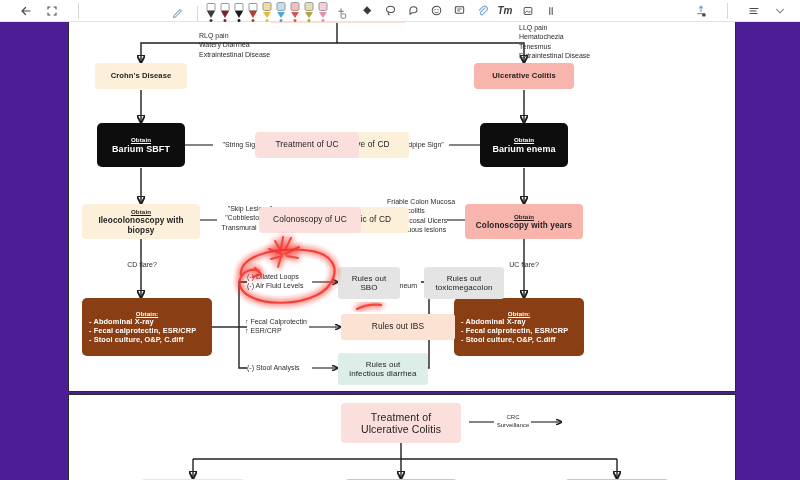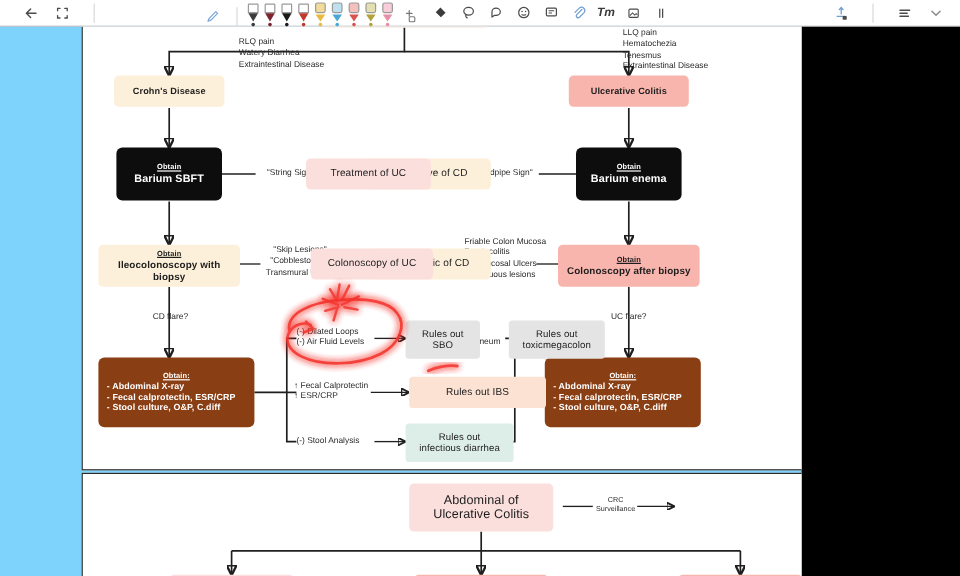--- a/index.html
+++ b/index.html
@@ -42,22 +42,22 @@
   .pen .dot { position:absolute; left:50%; transform:translateX(-50%); bottom:0px; width:3px;height:3px;border-radius:50%; }
   .pen.hl .body { height:9px; border-radius:2px; }
 
   .tb-tools { display:flex; align-items:center; gap:7px; margin-left:10px; }
   .tb-right { margin-left:auto; display:flex; align-items:center; gap:10px; padding-right:12px; }
 
   svg.ic { display:block; }
 
   
   #canvas {
-    position:absolute; left:0; top:22px; width:668px; height:458px;
-    background:#7dd3fc; overflow:hidden;
+    position:absolute; left:0; top:22px; width:800px; height:458px;
+    background:#4c1d95; overflow:hidden;
   }
   .page {
     position:absolute; left:68px; width:668px; background:#ffffff;
     border:1px solid #2a2a2a;
   }
   #page1 { top:-96px; height:466px; }
   #page2 { top:372px; height:200px; }
 
   .sheet { position:absolute; left:0; top:0; width:668px; height:100%; }
 
@@ -355,21 +355,21 @@
           <span class="lbl" style="font-size:8.4px;">Treatment of UC</span>
         </div>
 
         <div class="node n-cream" style="left:13px; top:277px; width:118px; height:35px;">
           <span class="sub">Obtain</span>
           <span class="lbl" style="font-size:8.2px;">Ileocolonoscopy with biopsy</span>
         </div>
 
         <div class="node n-pink" style="left:396px; top:277px; width:118px; height:35px;">
           <span class="sub">Obtain</span>
-          <span class="lbl" style="font-size:8.2px;">Colonoscopy after biopsy</span>
+          <span class="lbl" style="font-size:8.2px;">Colonoscopy with years</span>
         </div>
 
         <div class="elabel c" style="left:146px; top:277px; width:70px;">"Skip Lesions"
 "Cobblestoning"
 Transmural Ulcers</div>
         <div class="elabel l" style="left:318px; top:270px; width:84px;">Friable Colon Mucosa
 Proctocolitis
 Submucosal Ulcers
 Continuous lesions</div>
 
@@ -472,21 +472,21 @@
           <path d="M124 64 L124 83" marker-end="url(#ar)"></path>
           <path d="M332 64 L332 83" marker-end="url(#ar)"></path>
           <path d="M548 64 L548 83" marker-end="url(#ar)"></path>
 
           <path d="M124 108 L124 126" marker-end="url(#ar)"></path>
           <path d="M332 108 L332 126" marker-end="url(#ar)"></path>
           <path d="M548 108 L548 126" marker-end="url(#ar)"></path>
         </svg>
 
         <div class="node n-pinkl" style="left:272px; top:8px; width:120px; height:40px; white-space:pre-line; font-size:10.5px; font-weight:400; color:#1d1d1d;">
-          <span class="lbl">Abdominal of
+          <span class="lbl">Treatment of
 Ulcerative Colitis</span>
         </div>
 
         <div class="elabel c" style="left:420px; top:18px; width:48px; font-size:6px;">CRC
 Surveillance</div>
 
 
         <div class="node n-pinkl" style="left:72px; top:84px; width:104px; height:24px; font-size:8px;">
           
         </div>

